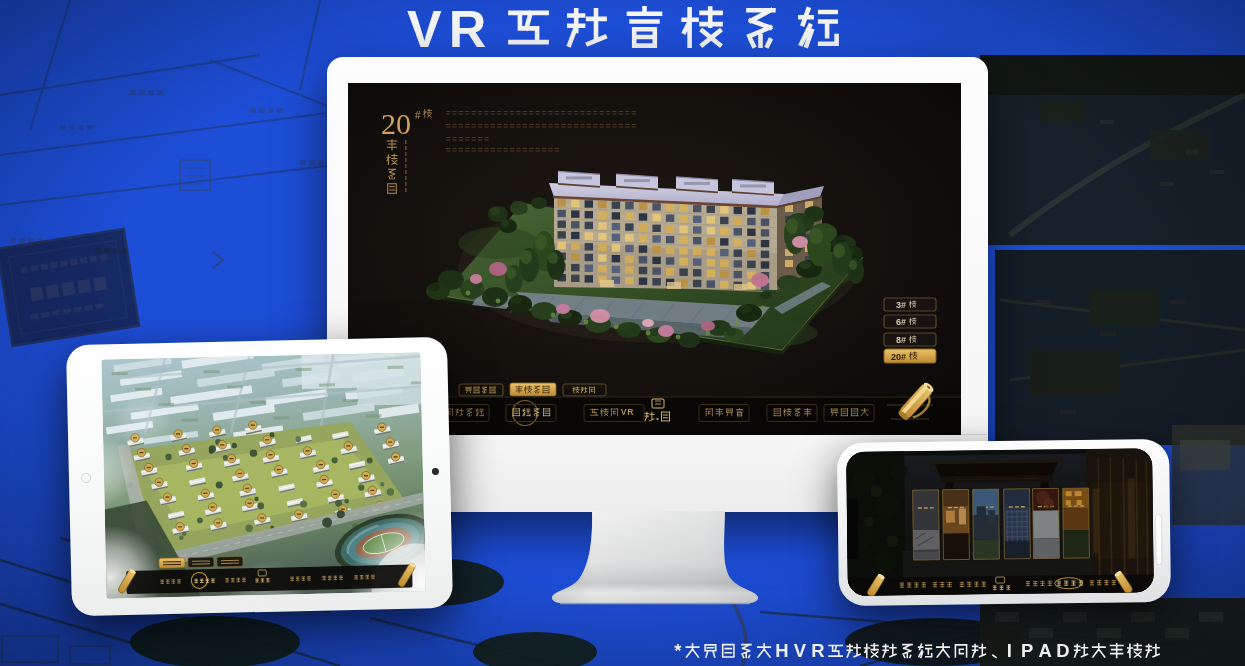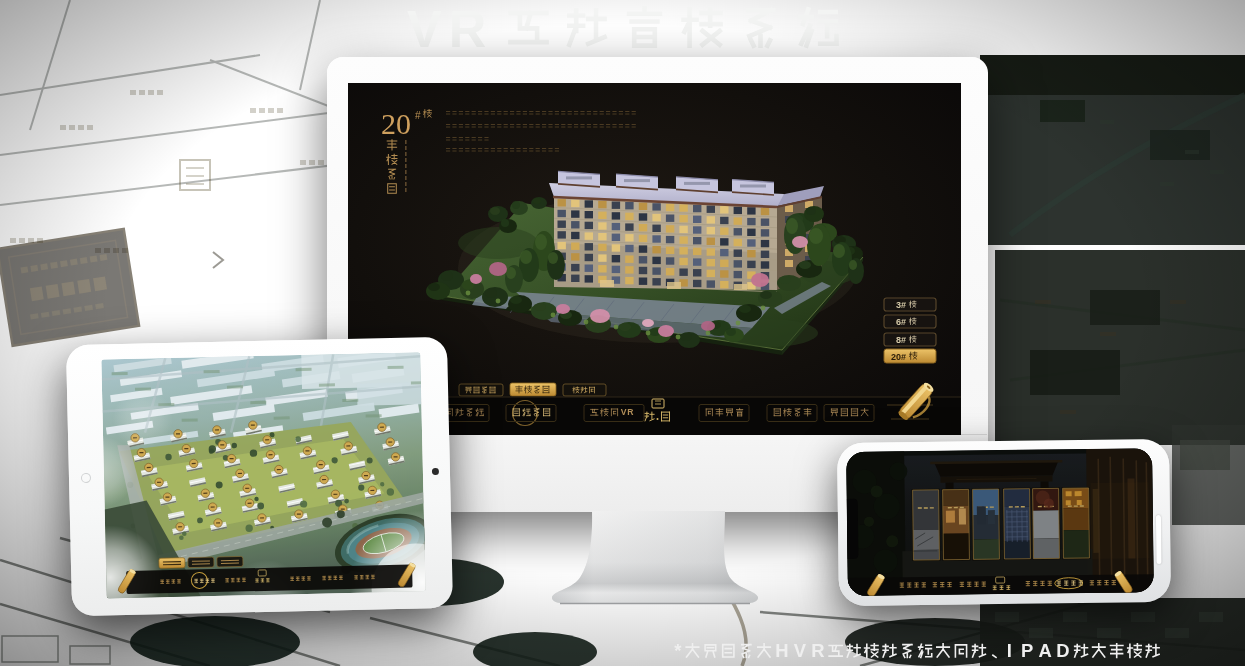--- a/index.html
+++ b/index.html
@@ -1,15 +1,15 @@
 <!DOCTYPE html>
 <html><head><meta charset="utf-8">
 <style>
 html,body{margin:0;padding:0;background:#0c0f0d;}
-#stage{position:relative;width:1245px;height:666px;overflow:hidden;background:#ffffff;font-family:"Liberation Sans",sans-serif;}
+#stage{position:relative;width:1245px;height:666px;overflow:hidden;background:#1d4ed8;font-family:"Liberation Sans",sans-serif;}
 .abs{position:absolute;}
 </style></head><body>
 <div id="stage">
 <svg class="abs" style="left:0;top:0" width="1245" height="666" viewBox="0 0 1245 666">
       <g stroke="#202822" stroke-width="2" opacity="0.32" fill="none">
         <path d="M0 155 L430 100"></path>
         <path d="M0 205 L460 150"></path>
         <path d="M70 0 L30 130"></path>
         <path d="M210 60 L480 165"></path>
         <path d="M0 95 L260 55"></path>

